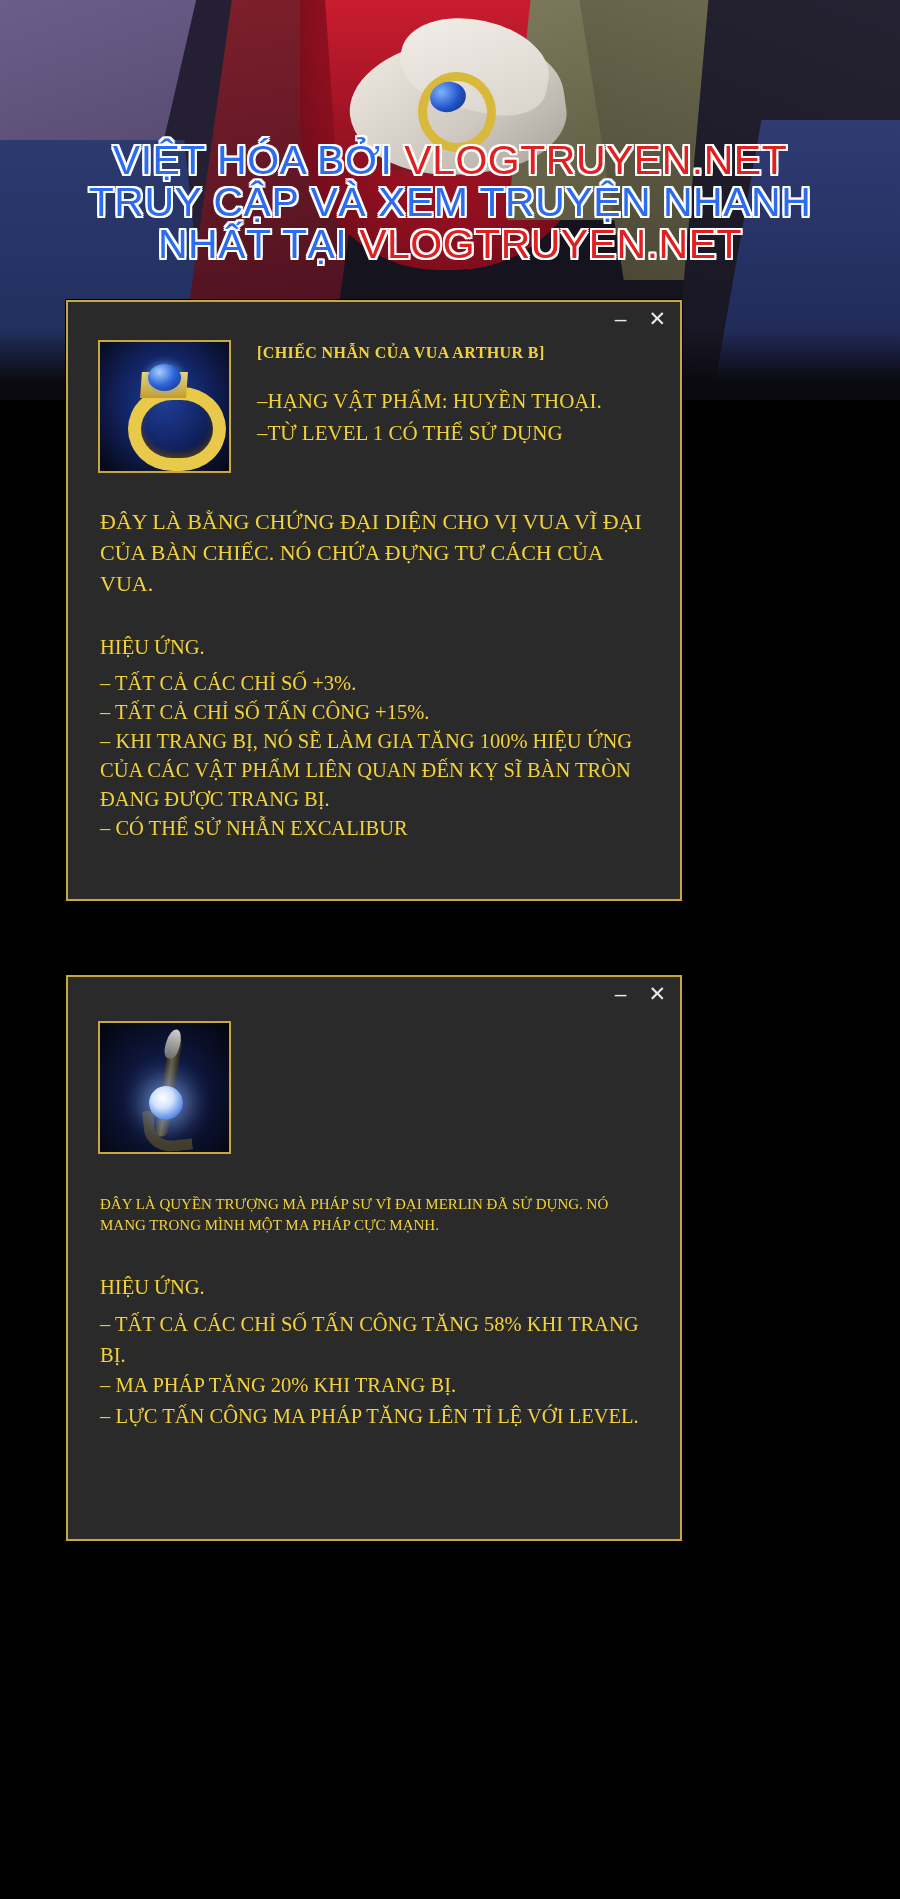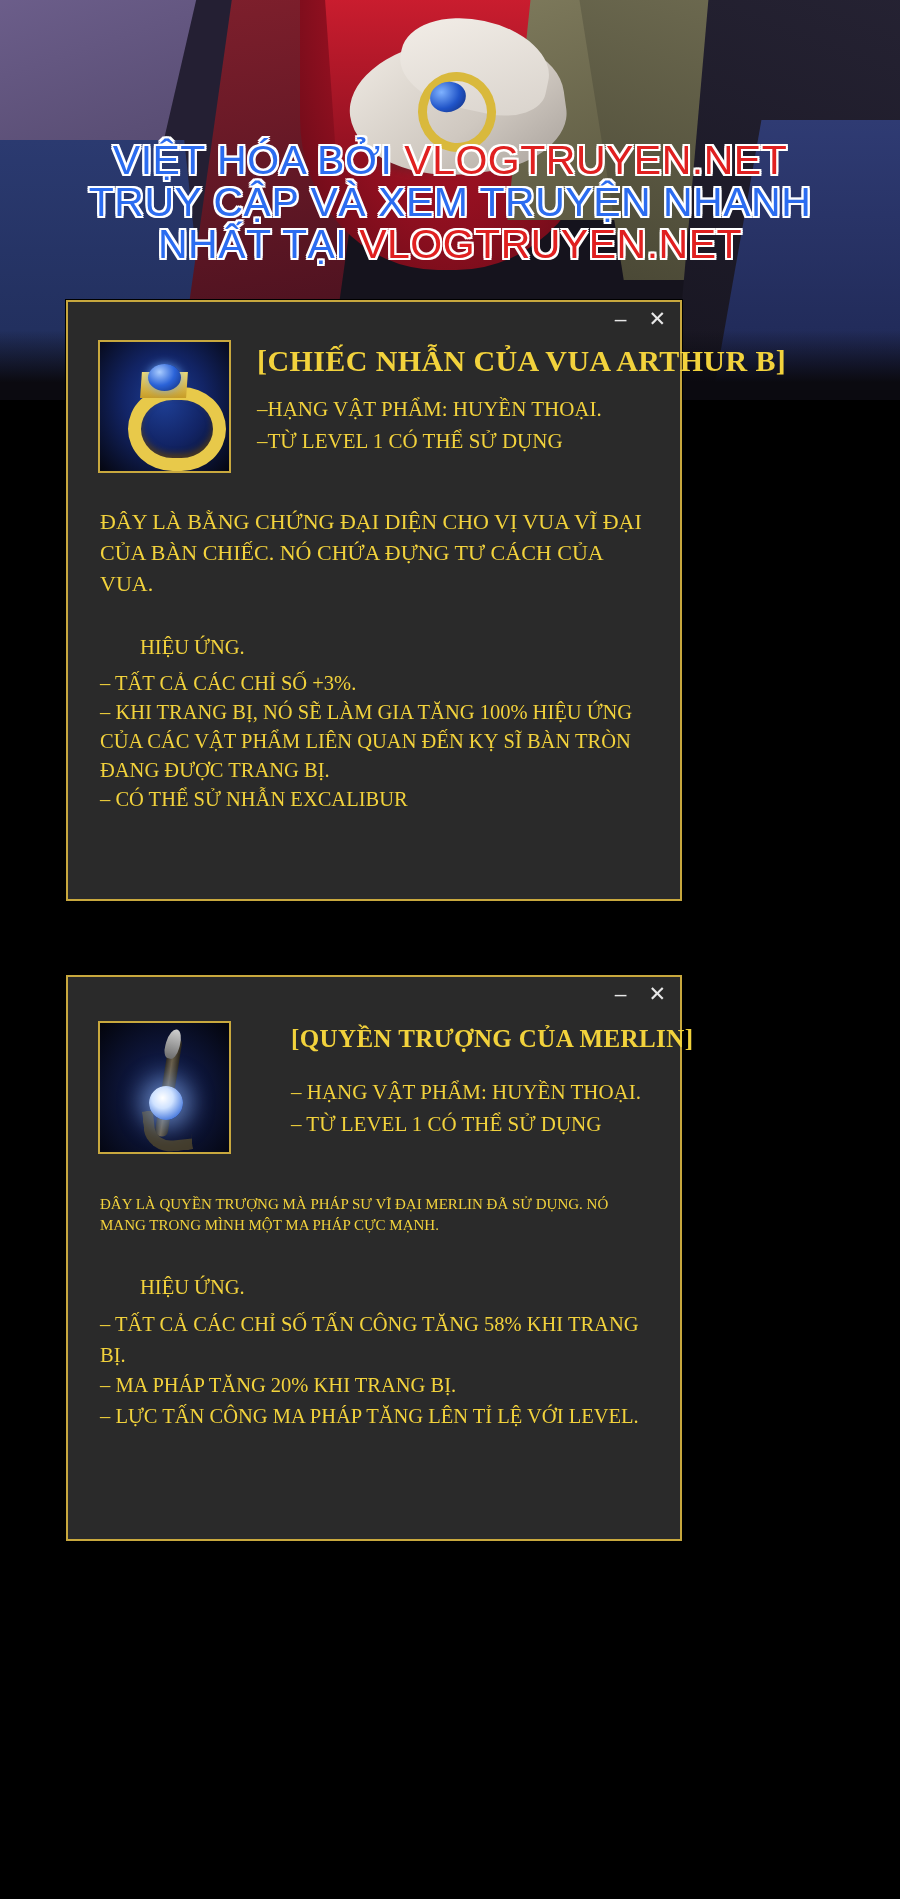--- a/index.html
+++ b/index.html
@@ -244,43 +244,43 @@
     border-bottom: 11px solid #433c2c;
     border-radius: 0 0 0 60%;
     transform: rotate(-6deg);
   }
 
   .head-text {
     padding-left: 26px;
     padding-top: 4px;
   }
   .item-title {
-    font-size: 30px;
+    font-size: 16px;
     font-weight: bold;
     letter-spacing: .4px;
-    margin-bottom: 16px;
+    margin-bottom: 24px;
     white-space: nowrap;
   }
   .item-meta {
     font-size: 21px;
     line-height: 1.5;
     white-space: nowrap;
   }
 
   .win-desc {
     padding: 34px 34px 0 32px;
     font-size: 22px;
     line-height: 1.4;
   }
   .win-effects {
     padding: 34px 34px 0 32px;
     font-size: 20.5px;
     line-height: 1.42;
   }
-  .win-effects .eff-title { margin-bottom: 6px; margin-left: 40px; }
+  .win-effects .eff-title { margin-bottom: 6px; }
 
   
   .win-2 .win-head { padding: 44px 0 0 30px; }
   .win-2 .item-title { font-size: 25px; margin-bottom: 24px; padding-left: 34px;}
   .win-2 .item-meta { font-size: 21px; padding-left: 34px;}
   .win-2 .win-desc { padding-top: 40px; font-size: 15px; }
   .win-2 .win-effects { padding-top: 36px; font-size: 20.5px; line-height: 1.5; }
 </style>
 </head>
 <body>
@@ -329,45 +329,39 @@
         <div>–TỪ LEVEL 1 CÓ THỂ SỬ DỤNG</div>
       </div>
     </div>
   </div>
 
   <div class="win-desc">ĐÂY LÀ BẰNG CHỨNG ĐẠI DIỆN CHO VỊ VUA VĨ ĐẠI CỦA BÀN CHIẾC. NÓ CHỨA ĐỰNG TƯ CÁCH CỦA VUA.</div>
 
   <div class="win-effects">
     <div class="eff-title">HIỆU ỨNG.</div>
     <div>– TẤT CẢ CÁC CHỈ SỐ +3%.</div>
+    <div>– TẤT CẢ CHỈ SỐ TẤN CÔNG +15%.</div>
     <div>– KHI TRANG BỊ, NÓ SẼ LÀM GIA TĂNG 100% HIỆU ỨNG CỦA CÁC VẬT PHẨM LIÊN QUAN ĐẾN KỴ SĨ BÀN TRÒN ĐANG ĐƯỢC TRANG BỊ.</div>
     <div>– CÓ THỂ SỬ NHẪN EXCALIBUR</div>
   </div>
 </div>
 
 <div class="window win-2">
   <div class="win-titlebar">
     <span class="win-btn">–</span>
     <span class="win-btn">✕</span>
   </div>
 
   <div class="win-head">
     <div class="item-icon icon-dark">
       <div class="staff-rod"></div>
       <div class="staff-tip"></div>
       <div class="staff-curl"></div>
       <div class="staff-orb"></div>
     </div>
-    <div class="head-text">
-      <div class="item-title">[QUYỀN TRƯỢNG CỦA MERLIN]</div>
-      <div class="item-meta">
-        <div>– HẠNG VẬT PHẨM: HUYỀN THOẠI.</div>
-        <div>– TỪ LEVEL 1 CÓ THỂ SỬ DỤNG</div>
-      </div>
-    </div>
   </div>
 
   <div class="win-desc">ĐÂY LÀ QUYỀN TRƯỢNG MÀ PHÁP SƯ VĨ ĐẠI MERLIN ĐÃ SỬ DỤNG. NÓ MANG TRONG MÌNH MỘT MA PHÁP CỰC MẠNH.</div>
 
   <div class="win-effects">
     <div class="eff-title">HIỆU ỨNG.</div>
     <div>– TẤT CẢ CÁC CHỈ SỐ TẤN CÔNG TĂNG 58% KHI TRANG BỊ.</div>
     <div>– MA PHÁP TĂNG 20% KHI TRANG BỊ.</div>
     <div>– LỰC TẤN CÔNG MA PHÁP TĂNG LÊN TỈ LỆ VỚI LEVEL.</div>
   </div>

